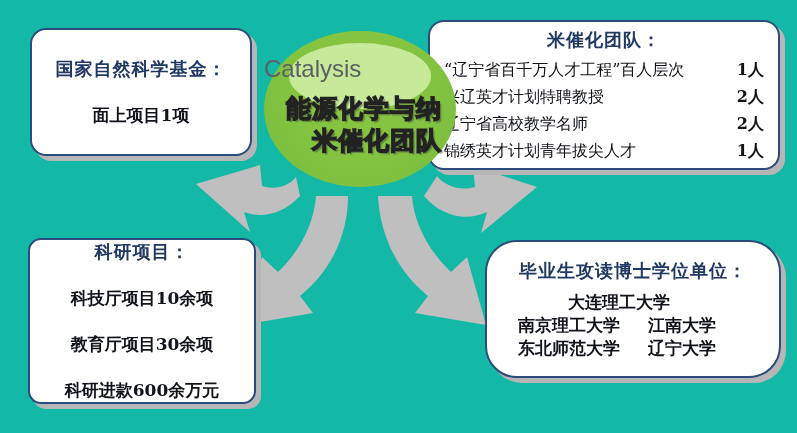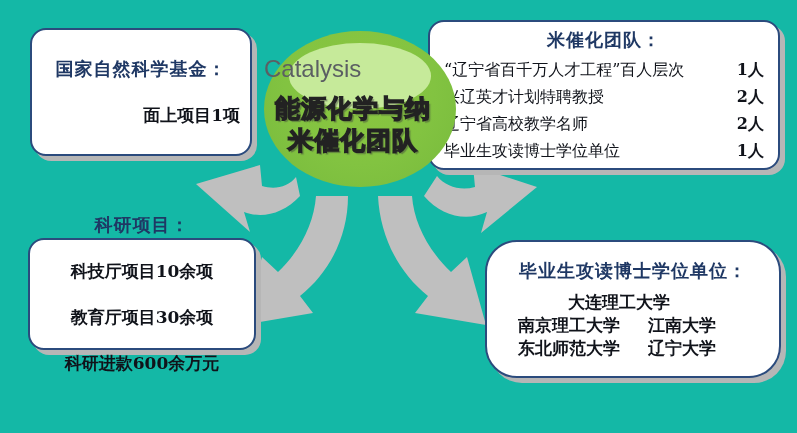--- a/index.html
+++ b/index.html
@@ -49,21 +49,21 @@
     font-family: "DejaVu Serif", serif;
     font-weight: bold;
     font-size: 17px;
     white-space: nowrap;
     text-align: center;
   }
 
   
   #box-funding { left: 30px; top: 28px; width: 222px; height: 128px; }
   #box-funding .box-title { font-size: 18px; margin-bottom: 13px; }
-  #box-funding .box-line { margin-top: 23px; text-align: right; }
+  #box-funding .box-line { margin-top: 23px; }
 
   
   #box-talents { left: 428px; top: 20px; width: 352px; height: 150px; }
   #box-talents .box-title { margin-bottom: 8px; font-size: 18px; }
   #box-talents .tal-row {
     display: flex;
     justify-content: space-between;
     align-items: baseline;
     margin-top: 6px;
     padding: 0 4px;
@@ -78,21 +78,21 @@
   #box-talents .tal-count {
     color: #10131a;
     font-family: "DejaVu Serif", serif;
     font-weight: bold;
     font-size: 16px;
     white-space: nowrap;
     margin-left: 10px;
   }
 
   
-  #box-projects { left: 28px; top: 238px; width: 228px; height: 112px; }
+  #box-projects { left: 28px; top: 238px; width: 228px; height: 166px; border-radius: 13px; }
   #box-projects .box-title { margin-bottom: 10px; }
   #box-projects .box-line { margin-top: 23px; }
 
   
   #box-phd { left: 485px; top: 240px; width: 296px; height: 138px; border-radius: 32px; }
   #box-phd .box-title { margin-bottom: 8px; }
   #box-phd .phd-row {
     display: flex;
     justify-content: center;
     margin-top: 0;
@@ -135,21 +135,21 @@
     text-align: left;
     color: #5b5f63;
     font-family: Liberation Sans, sans-serif;
     font-size: 24px;
     letter-spacing: 0px;
   }
   #center-cn {
     position: absolute;
     left: 0; right: 14px;
     top: 62px;
-    text-align: center;
+    text-align: right;
   }
   #center-cn div {
     font-family: "DejaVu Serif", serif;
     font-weight: bold;
     font-size: 25px;
     line-height: 32px;
     letter-spacing: 1px;
     color: #ffffff;
     -webkit-text-stroke: 1.4px #222222;
     text-shadow: 2px 2px 1px rgba(60,60,60,.45);
@@ -233,21 +233,21 @@
       </div>
       <div class="tal-row">
         <span class="tal-name">兴辽英才计划特聘教授</span>
         <span class="tal-count">2人</span>
       </div>
       <div class="tal-row">
         <span class="tal-name">辽宁省高校教学名师</span>
         <span class="tal-count">2人</span>
       </div>
       <div class="tal-row">
-        <span class="tal-name">毕业生攻读博士学位单位</span>
+        <span class="tal-name">锦绣英才计划青年拔尖人才</span>
         <span class="tal-count">1人</span>
       </div>
     </div>
   </div>
 
   <div id="center-node">
     <div id="center-highlight"></div>
     <div id="center-latin">Catalysis</div>
     <div id="center-cn">
       <div>能源化学与纳</div>

